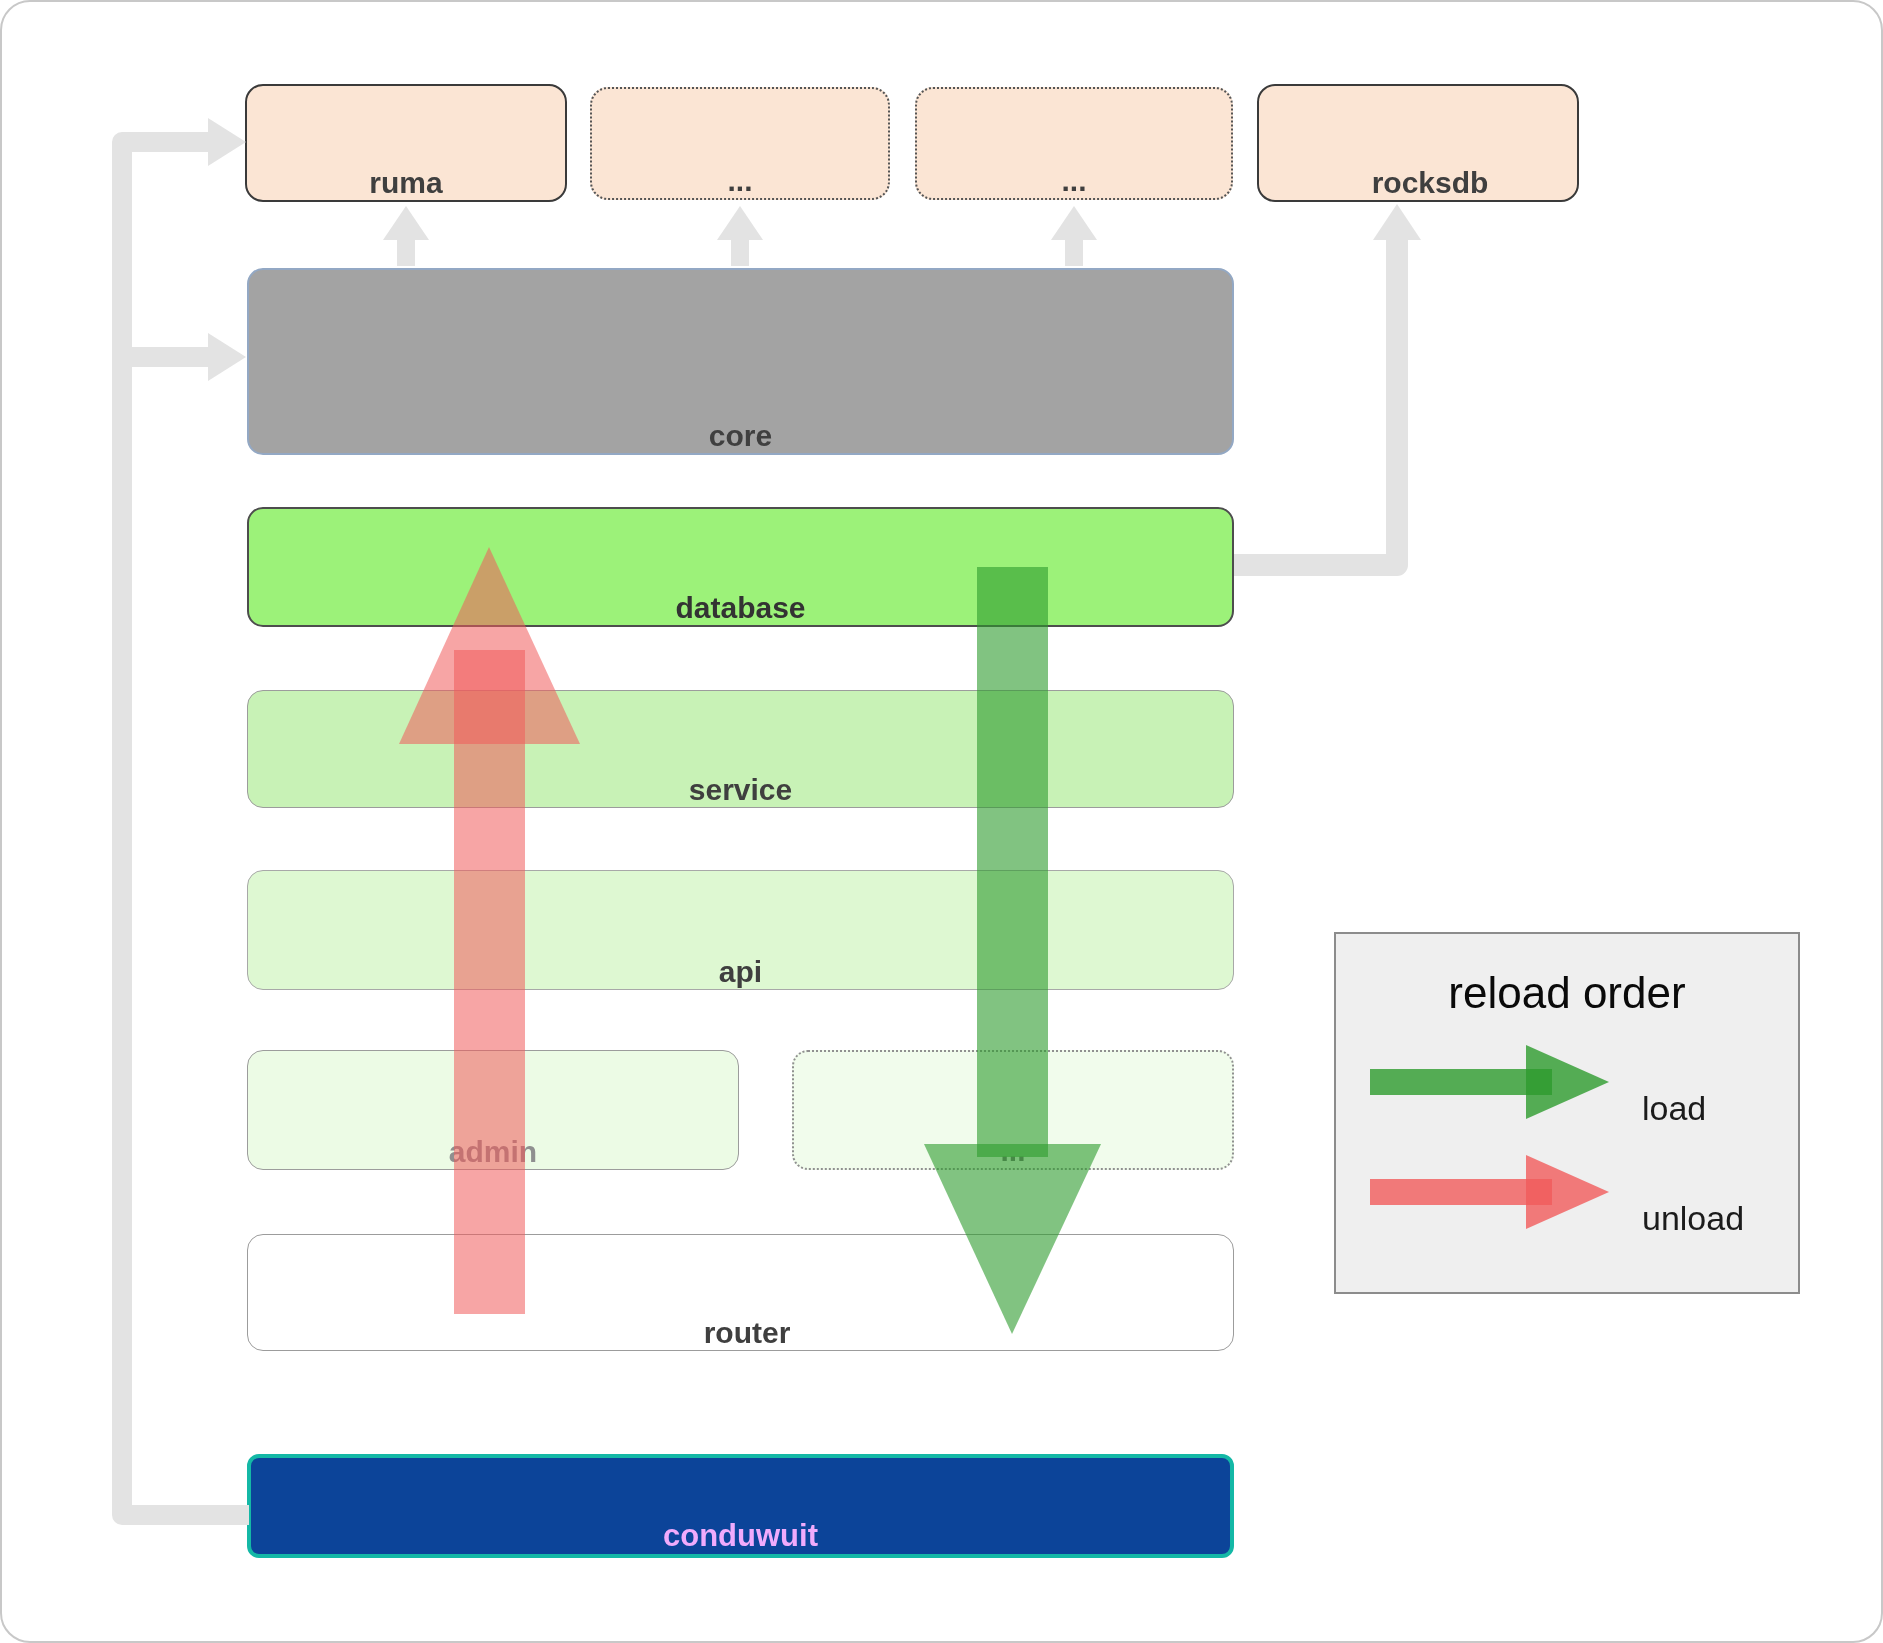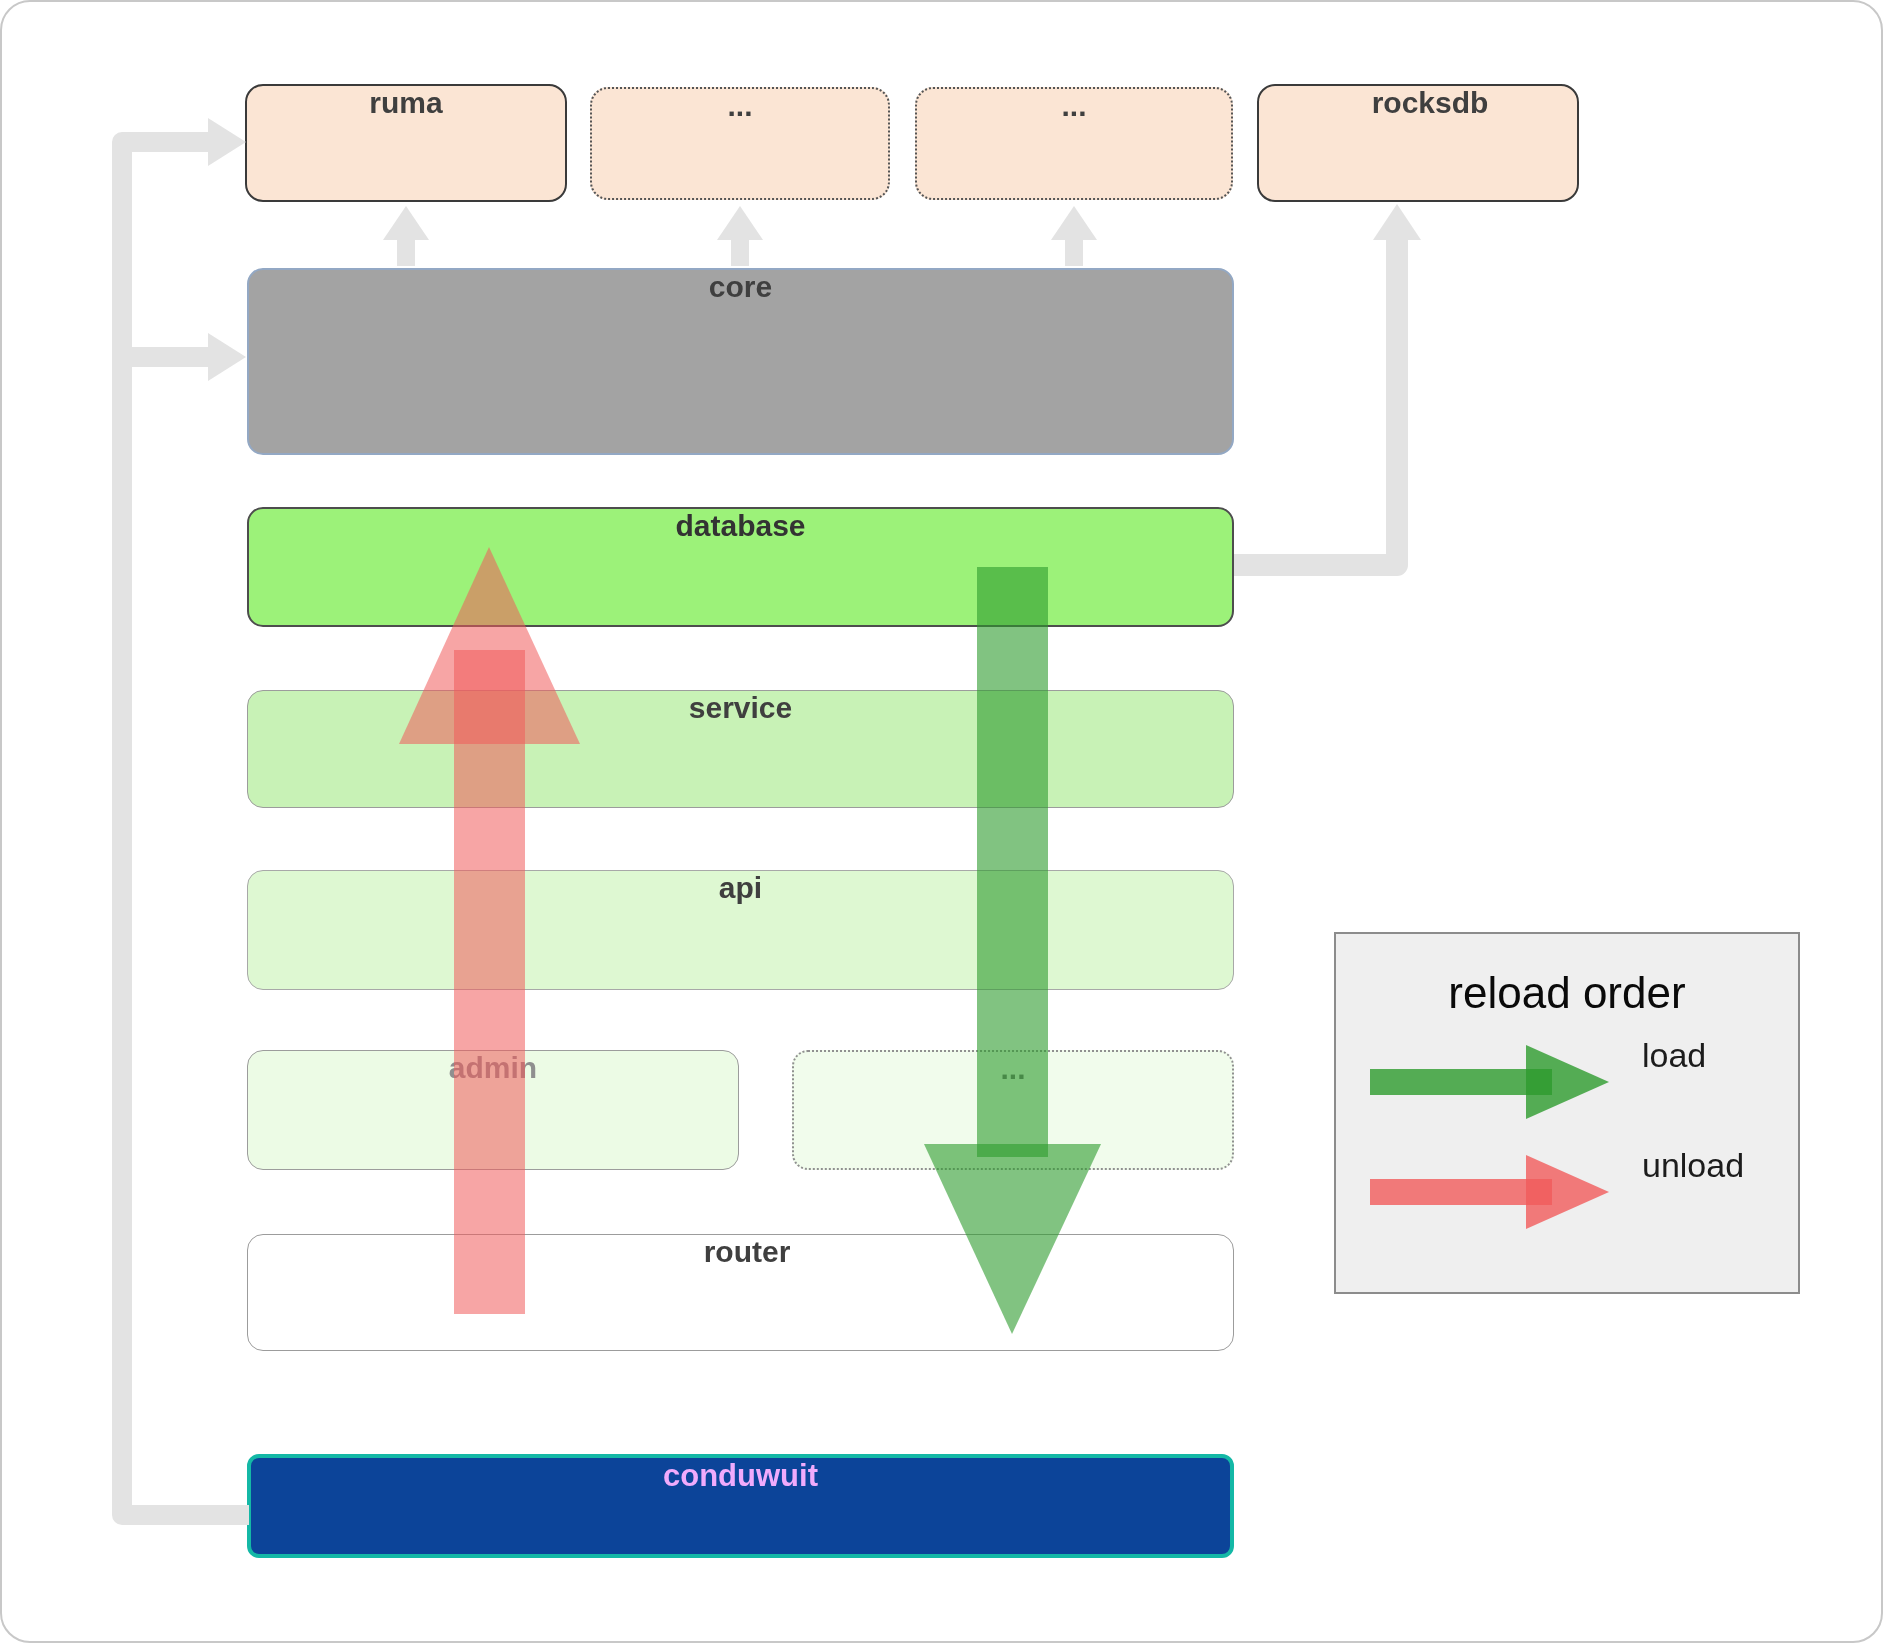--- a/index.html
+++ b/index.html
@@ -12,21 +12,21 @@
     background: #ffffff;
     box-sizing: border-box;
     border: 2px solid #c8c8c8;
     border-radius: 30px;
     overflow: hidden;
   }
 
   .box {
     position: absolute;
     display: flex;
-    align-items: flex-start;
+    align-items: flex-end;
     justify-content: center;
     box-sizing: border-box;
     font-size: 30px;
     font-weight: 600;
     color: #3f3f3f;
     z-index: 1;
   }
 
   
   .dep { background: #fbe5d4; border: 2px solid #3a3a3a; border-radius: 18px; }
@@ -75,21 +75,21 @@
   }
   #legend .legend-title {
     text-align: center;
     margin-top: 34px;
     font-size: 44px;
     font-weight: 500;
     color: #0a0a0a;
   }
   .legend-row {
     display: flex;
-    align-items: flex-start;
+    align-items: flex-end;
     gap: 26px;
     margin: 18px 0 0 30px;
     height: 92px;
   }
   .legend-row .legend-label {
     font-size: 34px;
     color: #1c1c1c;
   }
 </style>
 </head>

